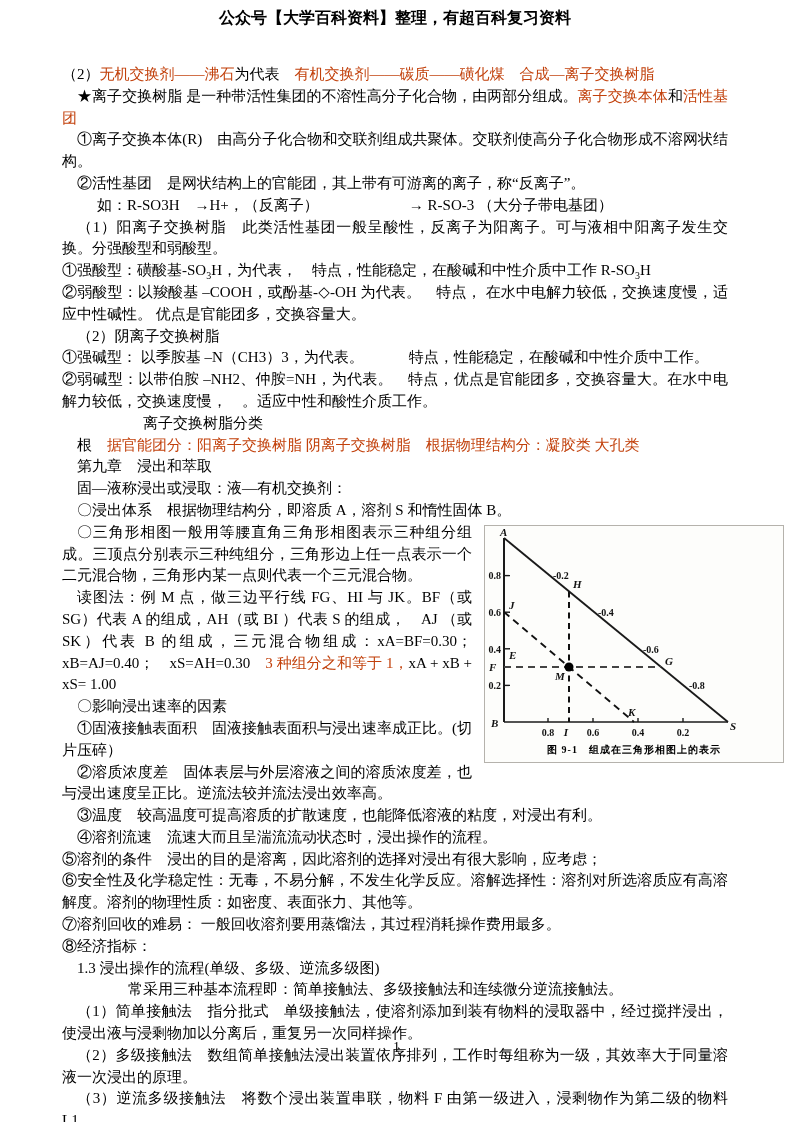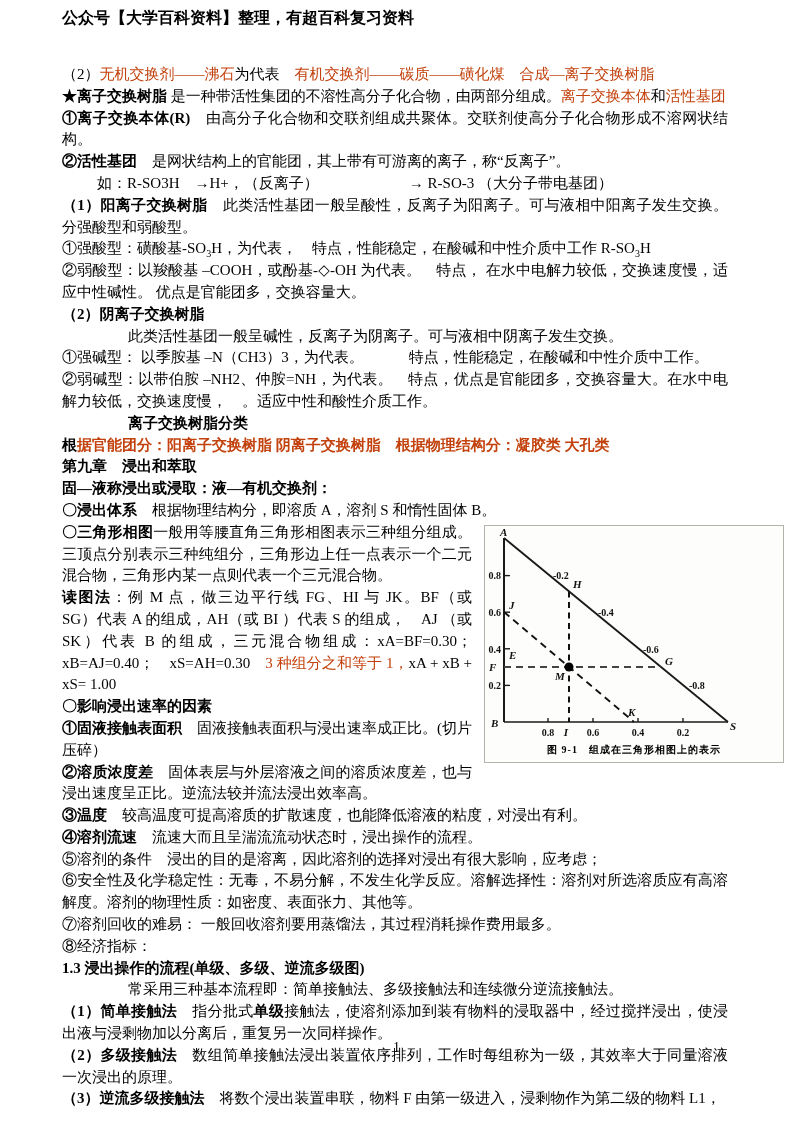--- a/index.html
+++ b/index.html
@@ -4,25 +4,25 @@
 <style>
   html,body{margin:0;padding:0;}
   body{
     width:793px;height:1122px;background:#ffffff;position:relative;
     font-family:"Liberation Serif","DejaVu Serif",serif;
     font-size:15px;color:#000;
     -webkit-font-smoothing:antialiased;
   }
   .page{box-sizing:border-box;width:793px;padding:8px 65px 0 62px;}
   .hdr{
-    font-weight:bold;font-size:16px;line-height:20px;
+    text-align:center;font-weight:bold;font-size:16px;line-height:20px;
     margin-bottom:36px;
   }
   .doc p.para{margin:0;line-height:21.8px;text-align:justify;}
-  .b{font-weight:bold;}
+  .b{font-weight:normal;margin-left:15px;}
   .r{color:#c2410c;}
   .u{}
   sub{font-size:10px;line-height:0;}
   .ind1{text-indent:35px;}
   .ind2{text-indent:66px;}
   .center{text-align:right;}
   figure.phase{
     float:right;width:300px;box-sizing:border-box;
     margin:3px -56px 8px 12px;padding:2px 0 3px 0;
     border:1px solid #b5b2ac;background:#fdfdfb;
@@ -52,21 +52,20 @@
     <div id="paras-before">
         <p class="para"><span>（2）</span><span class="r">无机交换剂——沸石</span><span>为代表　</span><span class="r">有机交换剂——碳质——磺化煤　合成—离子交换树脂</span></p>
         <p class="para"><span class="b">★离子交换树脂</span><span> 是一种带活性集团的不溶性高分子化合物，由两部分组成。</span><span class="r">离子交换本体</span><span>和</span><span class="r">活性基团</span></p>
         <p class="para"><span class="b">①离子交换本体(R)</span><span>　由高分子化合物和交联剂组成共聚体。交联剂使高分子化合物形成不溶网状结构。</span></p>
         <p class="para"><span class="b">②活性基团</span><span>　是网状结构上的官能团，其上带有可游离的离子，称“反离子”。</span></p>
         <p class="para ind1"><span>如：R-SO3H　→H+，（反离子）　　　　　　→ R-SO-3 （大分子带电基团）</span></p>
         <p class="para"><span class="b">（1）阳离子交换树脂</span><span>　此类活性基团一般呈酸性，反离子为阳离子。可与液相中阳离子发生交换。分强酸型和弱酸型。</span></p>
         <p class="para"><span>①</span><span class="u">强酸型</span><span>：磺酸基-SO</span><sub>3</sub><span>H，为代表，　特点，性能稳定，在酸碱和中性介质中工作 R-SO</span><sub>3</sub><span>H</span></p>
         <p class="para"><span>②</span><span class="u">弱酸型</span><span>：以羧酸基 –COOH，或酚基-◇-OH 为代表。　特点， 在水中电解力较低，交换速度慢，适应中性碱性。 优点是官能团多，交换容量大。</span></p>
         <p class="para"><span class="b">（2）阴离子交换树脂</span></p>
-        <p class="para ind2"><span>此类活性基团一般呈碱性，反离子为阴离子。可与液相中阴离子发生交换。</span></p>
         <p class="para"><span>①</span><span class="u">强碱型：</span><span> 以季胺基 –N（CH3）3，为代表。　　　特点，性能稳定，在酸碱和中性介质中工作。</span></p>
         <p class="para"><span>②</span><span class="u">弱碱型</span><span>：以带伯胺 –NH2、仲胺=NH，为代表。　特点，优点是官能团多，交换容量大。在水中电解力较低，交换速度慢，　。适应中性和酸性介质工作。</span></p>
         <p class="para ind2"><span class="b">离子交换树脂分类</span></p>
         <p class="para"><span class="b">根</span><span class="b r">据官能团分：阳离子交换树脂 阴离子交换树脂　根据物理结构分：凝胶类 大孔类</span></p>
         <p class="para center"><span class="b">第九章　浸出和萃取</span></p>
         <p class="para"><span class="b">固—液称浸出或浸取：液—有机交换剂：</span></p>
         <p class="para"><span class="b">〇浸出体系</span><span>　根据物理结构分，即溶质 A，溶剂 S 和惰性固体 B。</span></p>
       </div>
 
     <div id="paras-after">

